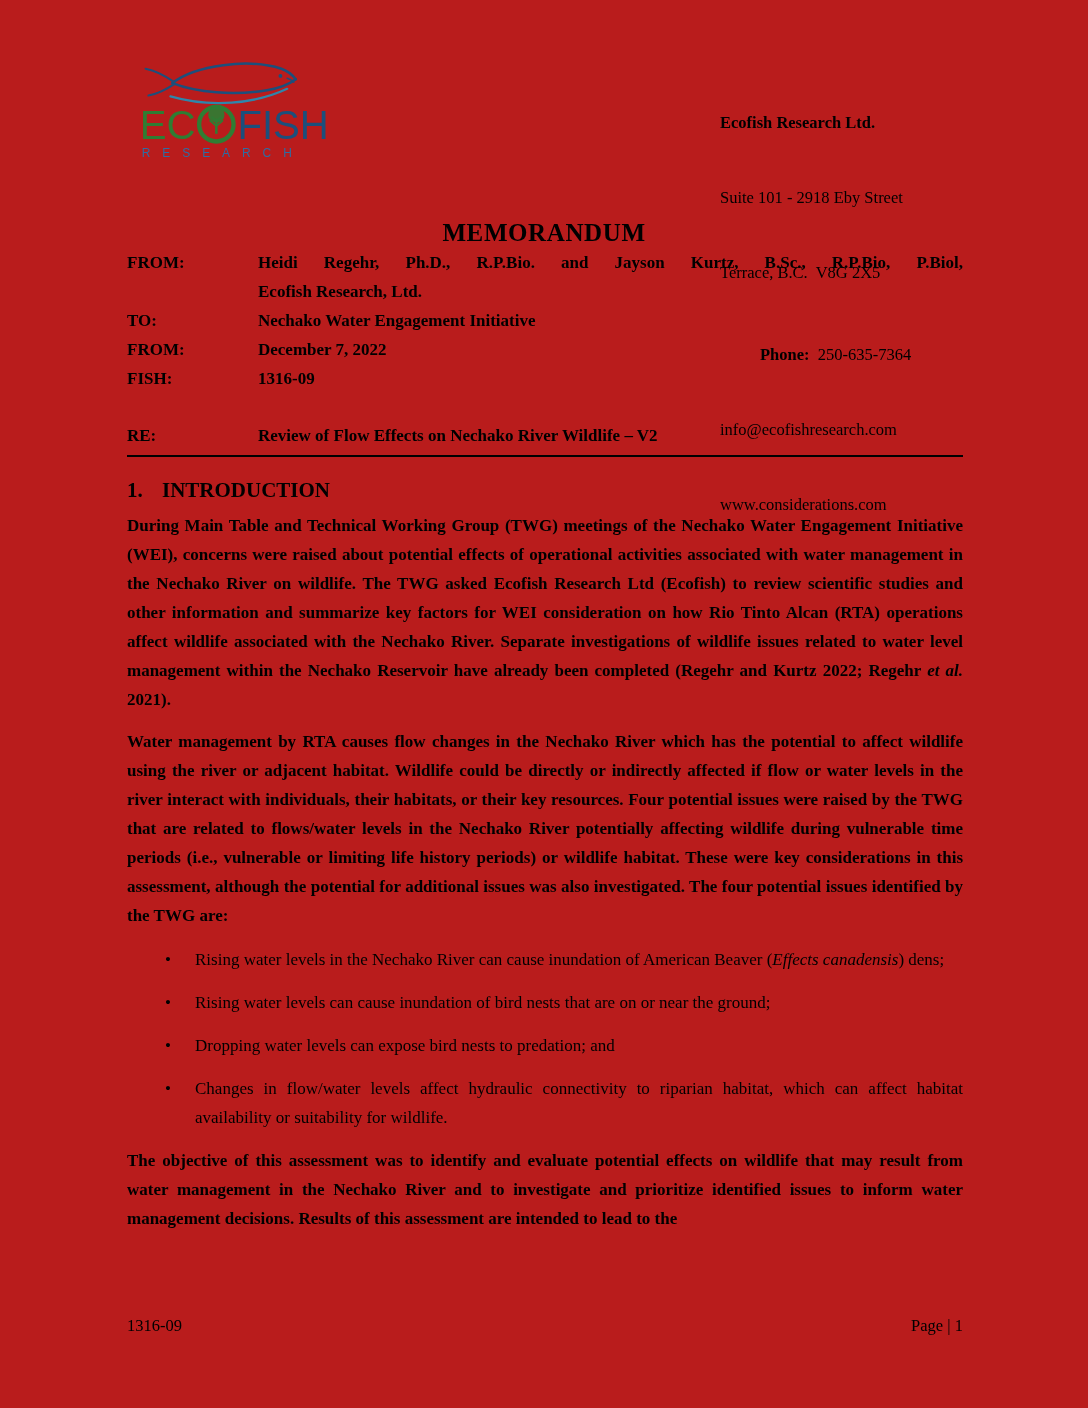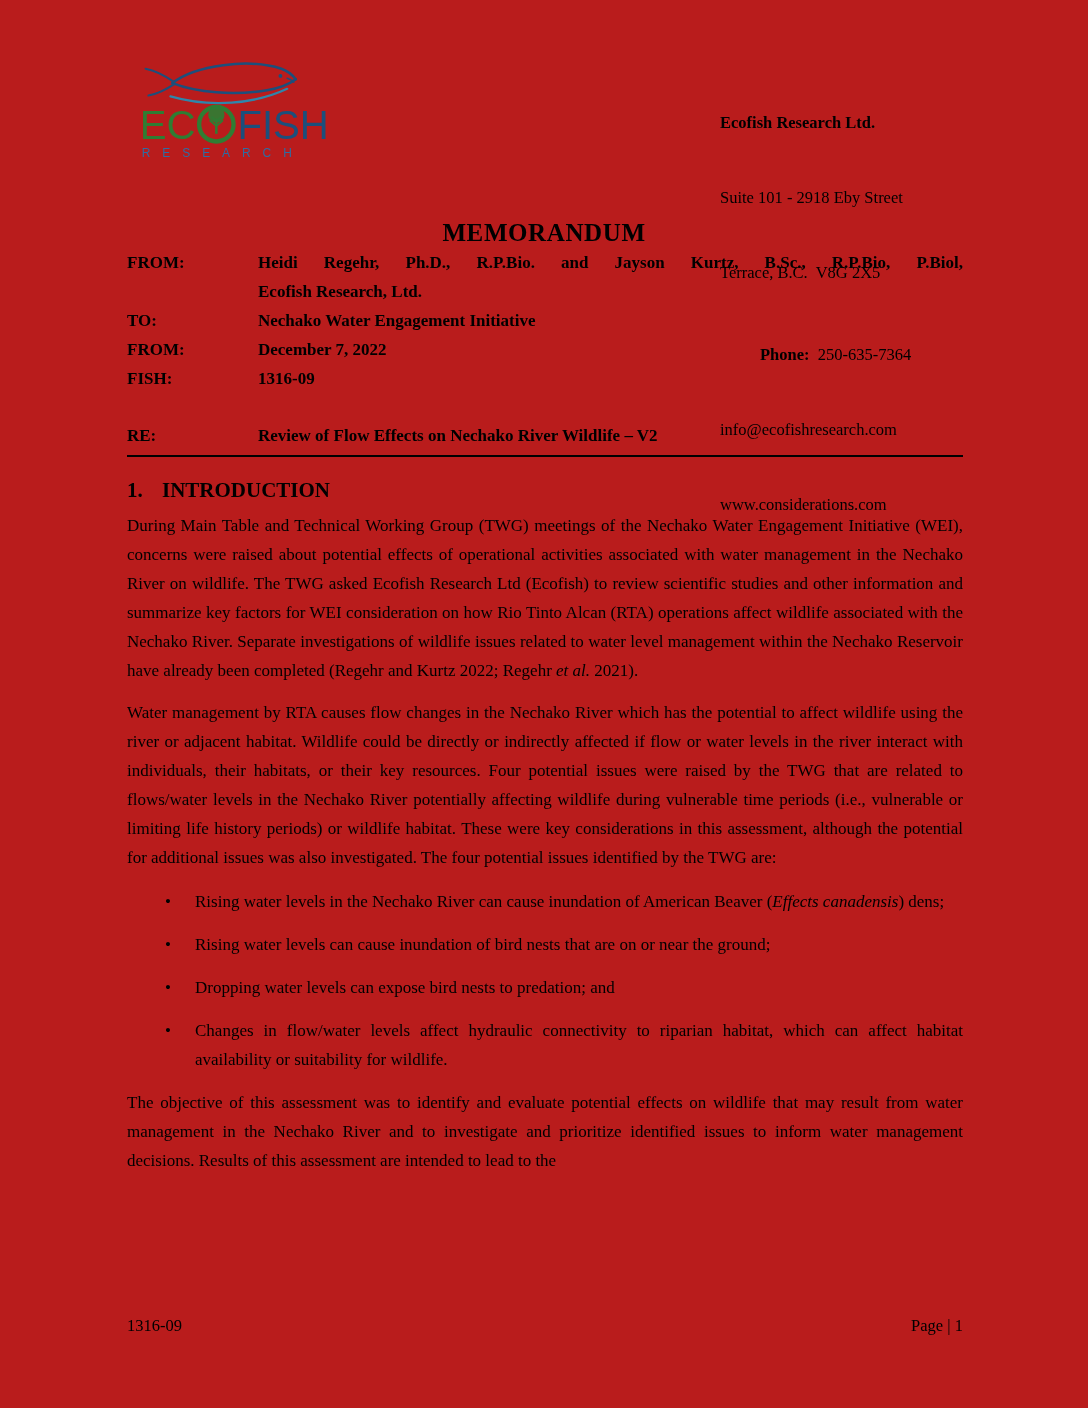--- a/index.html
+++ b/index.html
@@ -42,21 +42,21 @@
   .memo-label { width: 131px; flex: 0 0 131px; }
   .memo-value { flex: 1; }
   .justify-full { text-align: justify; text-align-last: justify; }
 
   .re-row { margin-top: 28px; }
   .rule { border: none; border-top: 2.5px solid #000; margin: 5px 0 0 0; }
 
   .section-heading { margin-top: 19px; font-weight: bold; font-size: 21px; }
   .section-heading .num { display: inline-block; width: 35px; }
 
-  .para { margin: 6px 0 0 0; text-align: justify; }
+  .para { margin: 6px 0 0 0; text-align: justify; font-weight: bold; }
   .para + .para { margin-top: 13px; }
 
   .bullets { list-style: none; margin: 15px 0 0 0; padding: 0; }
   .bullets li {
     position: relative; padding-left: 68px; margin-bottom: 14px;
     text-align: justify;
   }
   .bullets li .marker {
     position: absolute; left: 38px; top: 0;
   }

